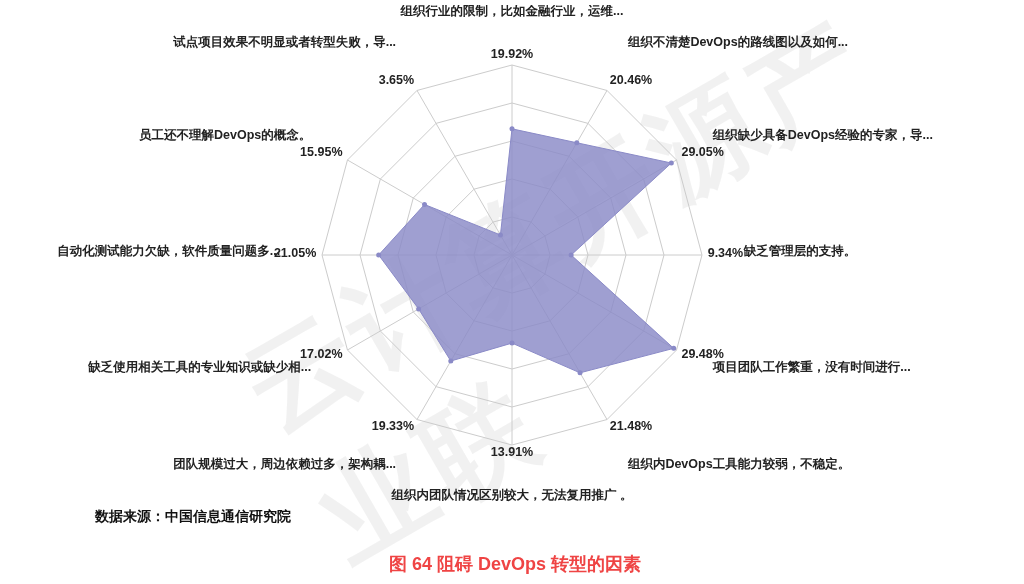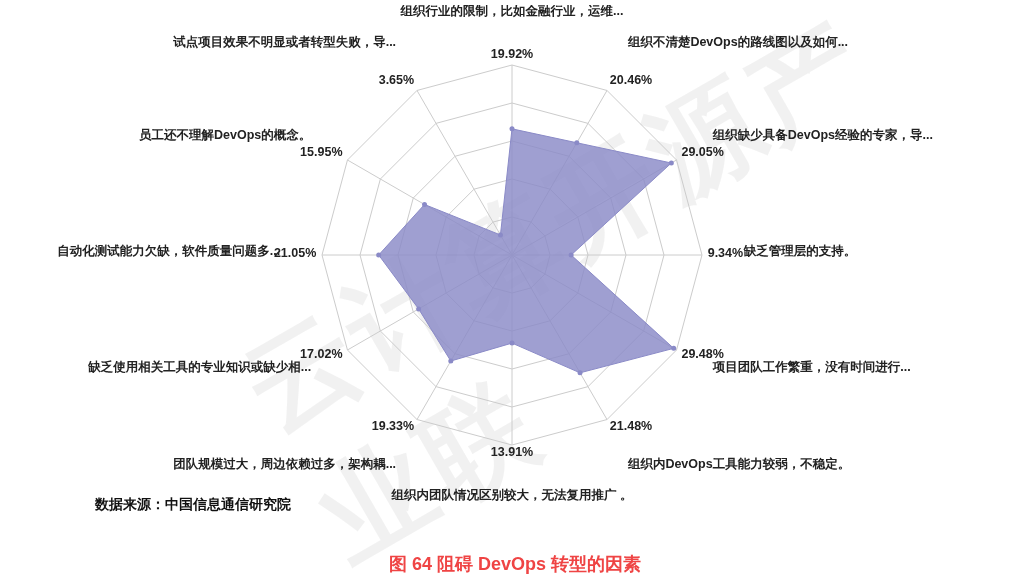--- a/index.html
+++ b/index.html
@@ -41,21 +41,21 @@
     font-size: 12.5px;
     fill: #222;
     font-weight: bold;
     font-family: "Microsoft YaHei","SimHei",Arial,sans-serif;
   }
   .value-label { font-size: 12.5px; fill: #222; font-weight: bold; }
   .vertex-dot { fill: #8a8ac7; }
   .source {
     position: absolute;
     left: 95px;
-    top: 496px;
+    top: 508px;
     font-size: 14px;
     font-weight: bold;
     color: #111;
     z-index: 2;
   }
   .title {
     position: absolute;
     left: 0; right: 0;
     top: 552px;
     text-align: center;

